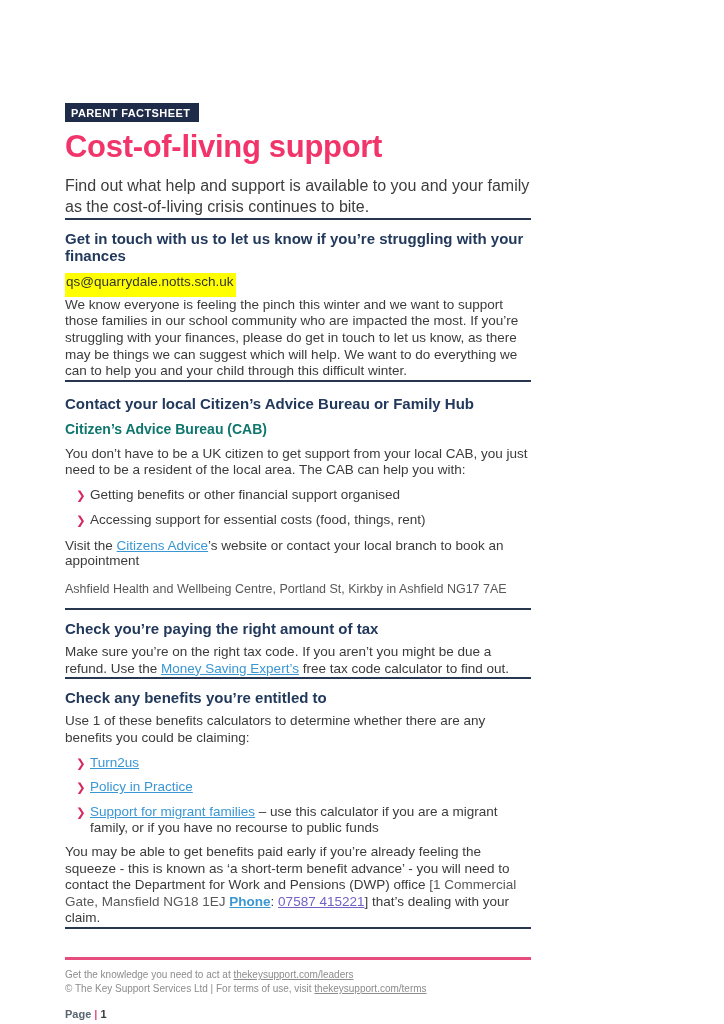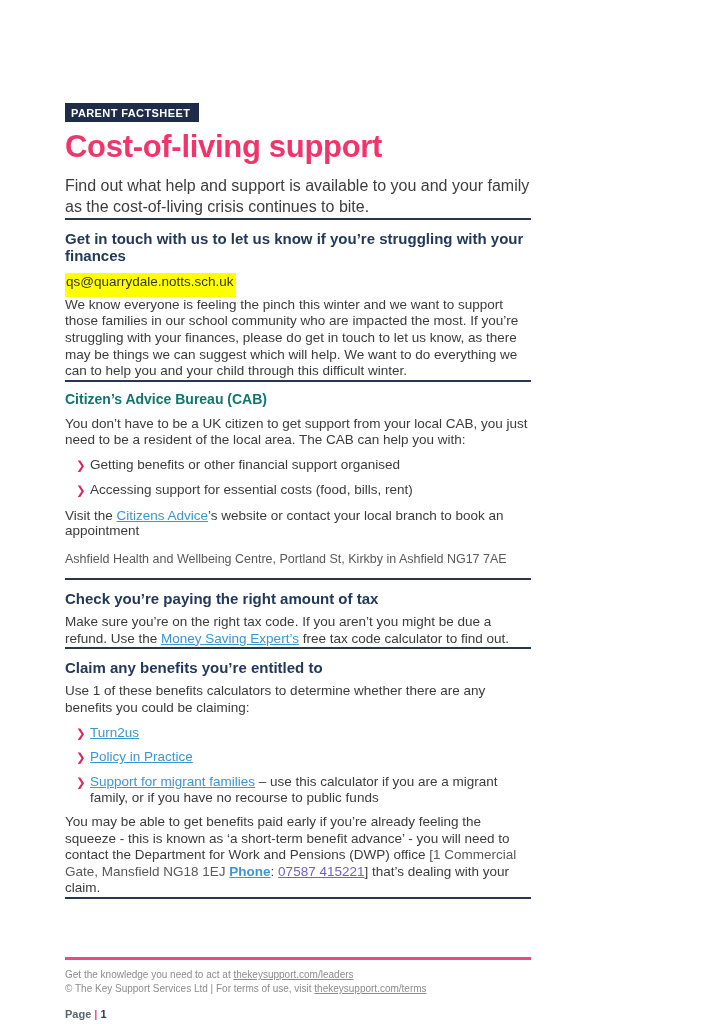--- a/index.html
+++ b/index.html
@@ -164,45 +164,46 @@
   
   <h2 class="section-heading">Get in touch with us to let us know if you’re struggling with your finances</h2>
   <div class="email-line">
     <span class="email-highlight">qs@quarrydale.notts.sch.uk</span>
   </div>
   <p class="body">We know everyone is feeling the pinch this winter and we want to support those families in our school community who are impacted the most. If you’re struggling with your finances, please do get in touch to let us know, as there may be things we can suggest which will help. We want to do everything we can to help you and your child through this difficult winter.</p>
 
   <hr class="rule rule-2">
 
   
+  <h2 class="section-heading" style="margin-top:13px;">Contact your local Citizen’s Advice Bureau or Family Hub</h2>
   <h3 class="sub-heading">Citizen’s Advice Bureau (CAB)</h3>
   <p class="body" style="margin-top:9px;">You don’t have to be a UK citizen to get support from your local CAB, you just need to be a resident of the local area. The CAB can help you with:</p>
   <ul class="bullets">
     <li>
       <span class="chev">❯</span>
       <span>Getting benefits or other financial support organised</span>
     </li>
     <li>
       <span class="chev">❯</span>
-      <span>Accessing support for essential costs (food, bills, rent)</span>
+      <span>Accessing support for essential costs (food, things, rent)</span>
     </li>
   </ul>
   <p class="visit-line"><span>Visit the </span><a class="link">Citizens Advice</a><span>’s website or contact your local branch to book an appointment</span></p>
   <p class="address">Ashfield Health and Wellbeing Centre, Portland St, Kirkby in Ashfield NG17 7AE</p>
 
   <hr class="rule rule-3">
 
   
   <h2 class="section-heading">Check you’re paying the right amount of tax</h2>
   <p class="body"><span>Make sure you’re on the right tax code. If you aren’t you might be due a refund. Use the </span><a class="link">Money Saving Expert’s</a><span> free tax code calculator to find out.</span></p>
 
   <hr class="rule rule-4">
 
   
-  <h2 class="section-heading">Claim any benefits you’re entitled to</h2>
+  <h2 class="section-heading">Check any benefits you’re entitled to</h2>
   <p class="body">Use 1 of these benefits calculators to determine whether there are any benefits you could be claiming:</p>
   <ul class="bullets" style="margin-top:7px;">
     <li>
       <span class="chev">❯</span>
       <a class="link">Turn2us</a><span></span>
     </li>
     <li>
       <span class="chev">❯</span>
       <a class="link">Policy in Practice</a><span></span>
     </li>

